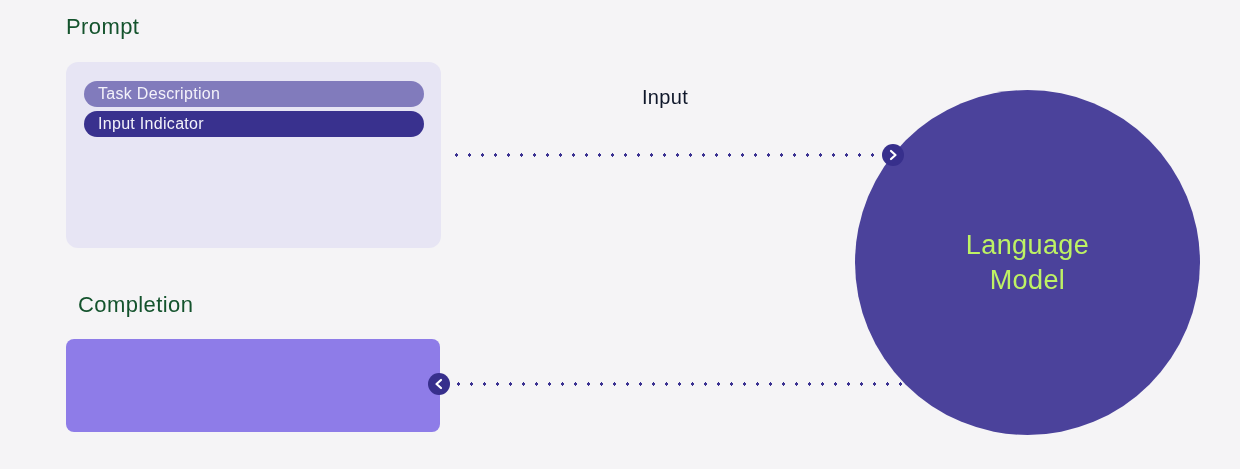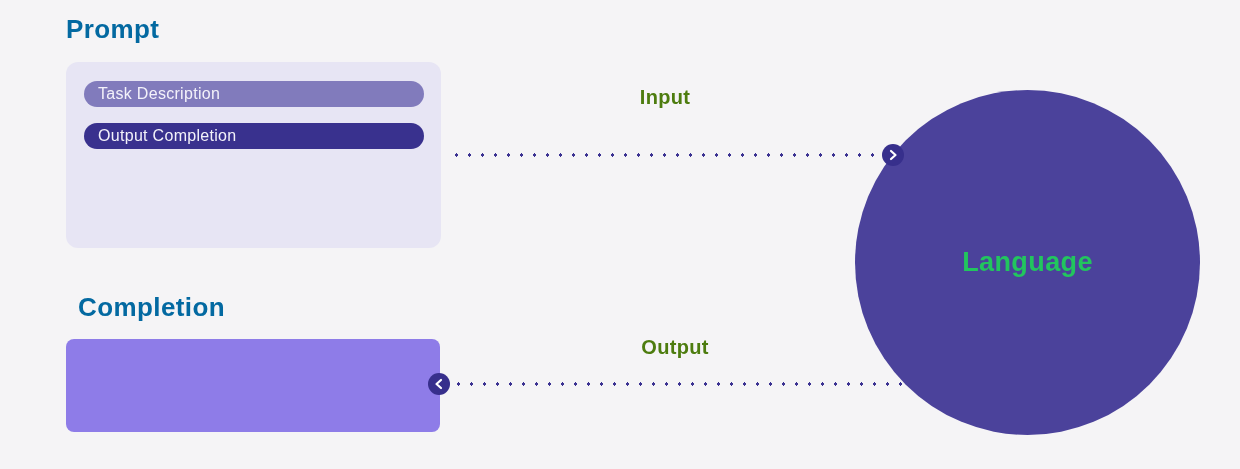--- a/index.html
+++ b/index.html
@@ -7,37 +7,37 @@
   body {
     font-family: "Liberation Sans", sans-serif;
     background: #f5f4f6;
     position: relative;
     overflow: hidden;
   }
   .canvas { position: absolute; inset: 0; width: 1240px; height: 469px; }
 
   .section-title {
     position: absolute;
-    font-size: 26px;
-    font-weight: 700;
+    font-size: 22px;
+    font-weight: 400;
     letter-spacing: 0.4px;
-    color: #0369a1;
+    color: #14532d;
   }
   .title-prompt { left: 66px; top: 14px; }
   .title-completion { left: 78px; top: 292px; }
 
   .prompt-panel {
     position: absolute;
     left: 66px; top: 62px;
     width: 375px; height: 186px;
     background: #e7e5f4;
     border-radius: 12px;
     display: flex;
     flex-direction: column;
-    gap: 16px;
+    gap: 4px;
     padding: 19px 7px 15px 18px;
   }
   .pill {
     width: 340px; height: 26px;
     border-radius: 13px;
     display: flex;
     align-items: center;
     padding-left: 14px;
     color: #f3f2fa;
     font-size: 16px;
@@ -57,23 +57,23 @@
     position: absolute;
     left: 66px; top: 339px;
     width: 374px; height: 93px;
     background: #8e7ce8;
     border-radius: 8px;
   }
 
   .flow-label {
     position: absolute;
     font-size: 20px;
-    font-weight: 700;
+    font-weight: 400;
     letter-spacing: 0.3px;
-    color: #4d7c0f;
+    color: #0f172a;
     text-align: center;
   }
   .label-input  { left: 450px; top: 86px;  width: 430px; }
   .label-output { left: 452px; top: 336px; width: 446px; }
 
   .dotted-line {
     position: absolute;
     height: 4px;
     background-image: radial-gradient(circle, #3b3292 1.5px, transparent 1.8px);
     background-size: 13px 4px;
@@ -88,23 +88,23 @@
     left: 855px; top: 90px;
     width: 345px; height: 345px;
     border-radius: 50%;
     background: #4b429b;
     display: flex;
     align-items: center;
     justify-content: center;
     text-align: center;
   }
   .model-label {
-    color: #22c55e;
+    color: #bef264;
     font-size: 27px;
-    font-weight: 700;
+    font-weight: 400;
     line-height: 1.26;
     letter-spacing: 0.4px;
   }
 
   .flow-badge {
     position: absolute;
     width: 22px; height: 22px;
     border-radius: 50%;
     background: #372f8c;
     display: flex;
@@ -120,37 +120,37 @@
 
 <div class="canvas">
 
   <div class="section-title title-prompt">Prompt</div>
 
   <div class="prompt-panel">
     <div class="pill pill-task">
       <span>Task Description</span>
     </div>
     <div class="pill pill-output">
-      <span>Output Completion</span>
+      <span>Input Indicator</span>
     </div>
   </div>
 
   <div class="section-title title-completion">Completion</div>
 
   <div class="completion-box"></div>
 
   <div class="flow-label label-input">Input</div>
   <div class="dotted-line line-input"></div>
 
-  <div class="flow-label label-output">Output</div>
   <div class="dotted-line line-output"></div>
 
   <div class="model-circle">
     <div class="model-label">
       <div>Language</div>
+      <div>Model</div>
     </div>
   </div>
 
   <div class="flow-badge badge-input">
     <span>
       <svg width="10" height="12" viewBox="0 0 10 12">
         <polyline points="3,2 7.5,6 3,10" fill="none" stroke="#ffffff" stroke-width="2.2" stroke-linecap="round" stroke-linejoin="round"></polyline>
       </svg>
     </span>
   </div>

